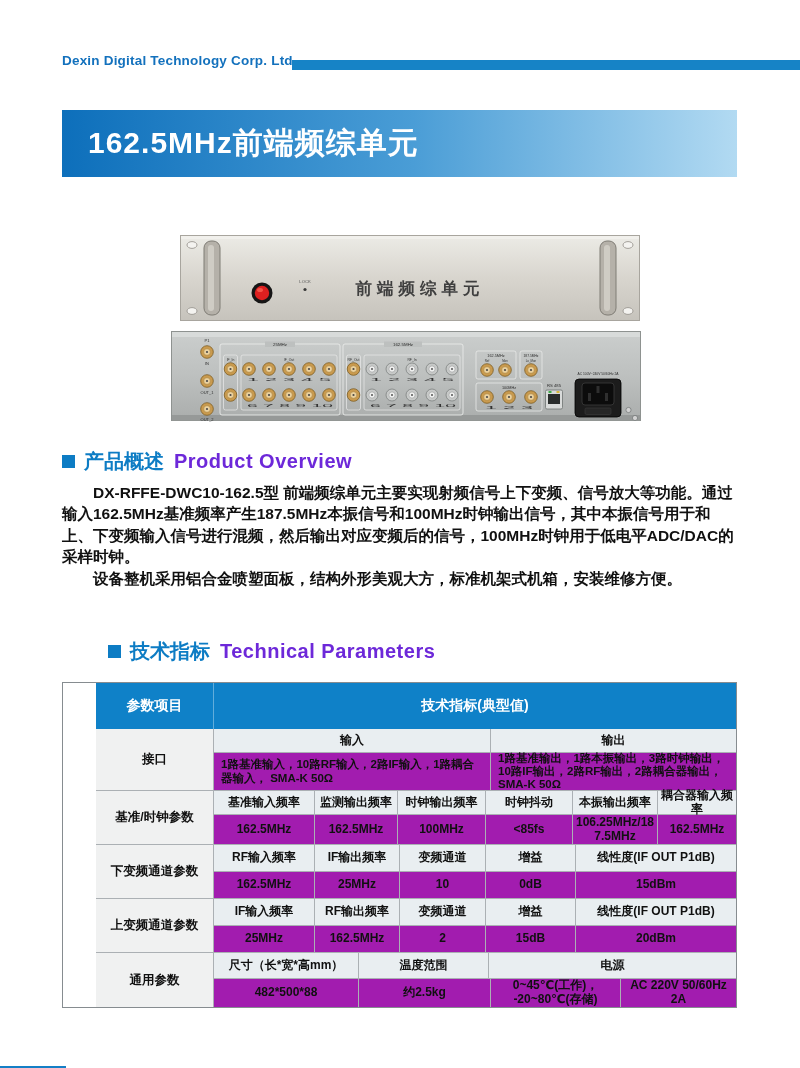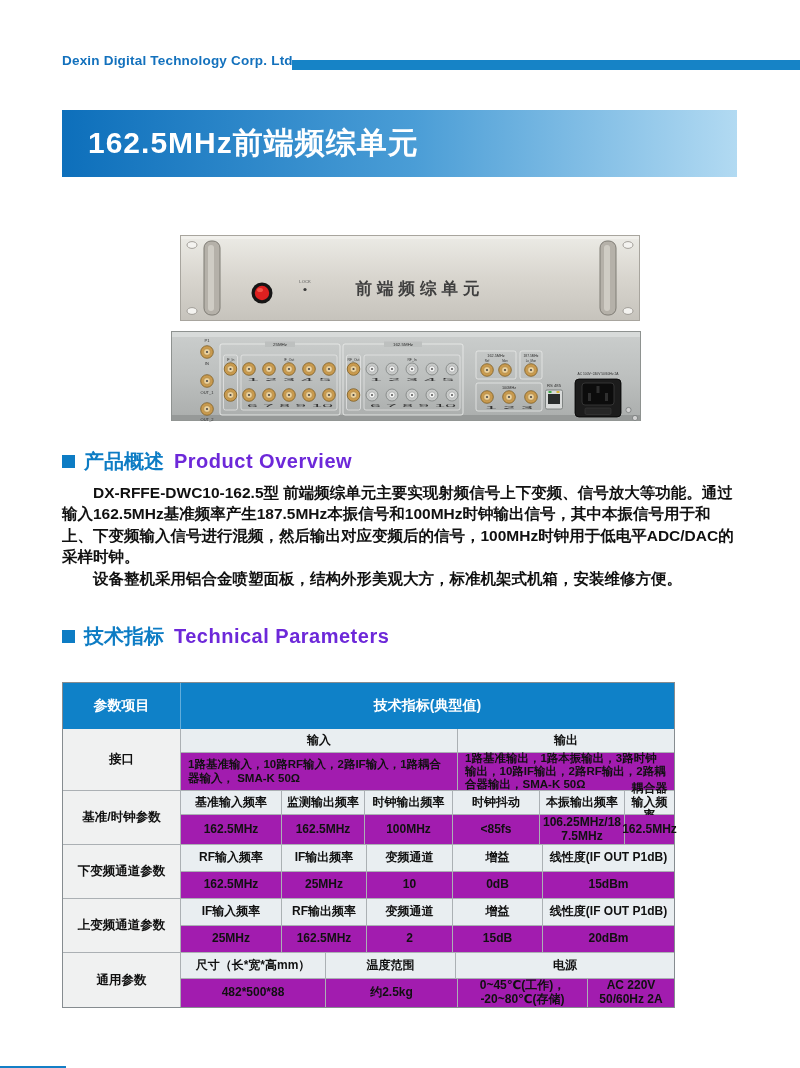--- a/index.html
+++ b/index.html
@@ -17,33 +17,33 @@
           display:flex;align-items:center;}
   .banner-text{color:#ffffff;font-size:30px;font-weight:700;padding-left:26px;letter-spacing:1px;}
 
   
   .front-svg{position:absolute;left:180px;top:231px;}
   .back-svg{position:absolute;left:171px;top:331px;}
 
   
   .sec-head{position:absolute;left:62px;display:flex;align-items:center;}
   .sec-head.overview{top:448px;}
-  .sec-head.tech{top:623px;}
+  .sec-head.tech{top:638px;margin-left:46px;}
   .bullet{width:13px;height:13px;background:#0d7cc4;margin-right:9px;flex:none;}
   .sec-zh{font-size:20px;font-weight:700;color:#0d7cc4;margin-right:10px;white-space:nowrap;}
   .sec-en{font-size:20px;font-weight:700;color:#6d28d9;letter-spacing:0.5px;white-space:nowrap;}
 
   
   .overview-text{position:absolute;left:62px;top:482px;width:678px;color:#101010;
                  font-size:15.5px;font-weight:700;line-height:1.38;}
   .overview-text p{margin:0;text-indent:2em;}
 
   
-  .ptable{position:absolute;left:62px;top:682px;width:613px;border:1px solid #868c90;
-          box-sizing:border-box;color:#101010;}
+  .ptable{position:absolute;left:62px;top:682px;width:675px;border:1px solid #868c90;
+          box-sizing:border-box;color:#101010;padding-left:33px;}
   .trow{display:flex;}
   .thead-row{height:46px;background:#0f81c8;color:#fff;}
   .th{display:flex;align-items:center;justify-content:center;font-size:14px;font-weight:700;}
   .th1{width:118px;border-right:1px solid rgba(255,255,255,0.35);box-sizing:border-box;}
   .th2{flex:1;}
   .label-cell{width:118px;flex:none;display:flex;align-items:center;justify-content:center;
               text-align:center;background:#f0f1f1;border-right:1px solid #abb0b4;
               border-bottom:1px solid #abb0b4;box-sizing:border-box;
               font-size:12.5px;font-weight:700;padding:1px 3px;}
   .sub{flex:1;display:flex;flex-direction:column;min-width:0;}

